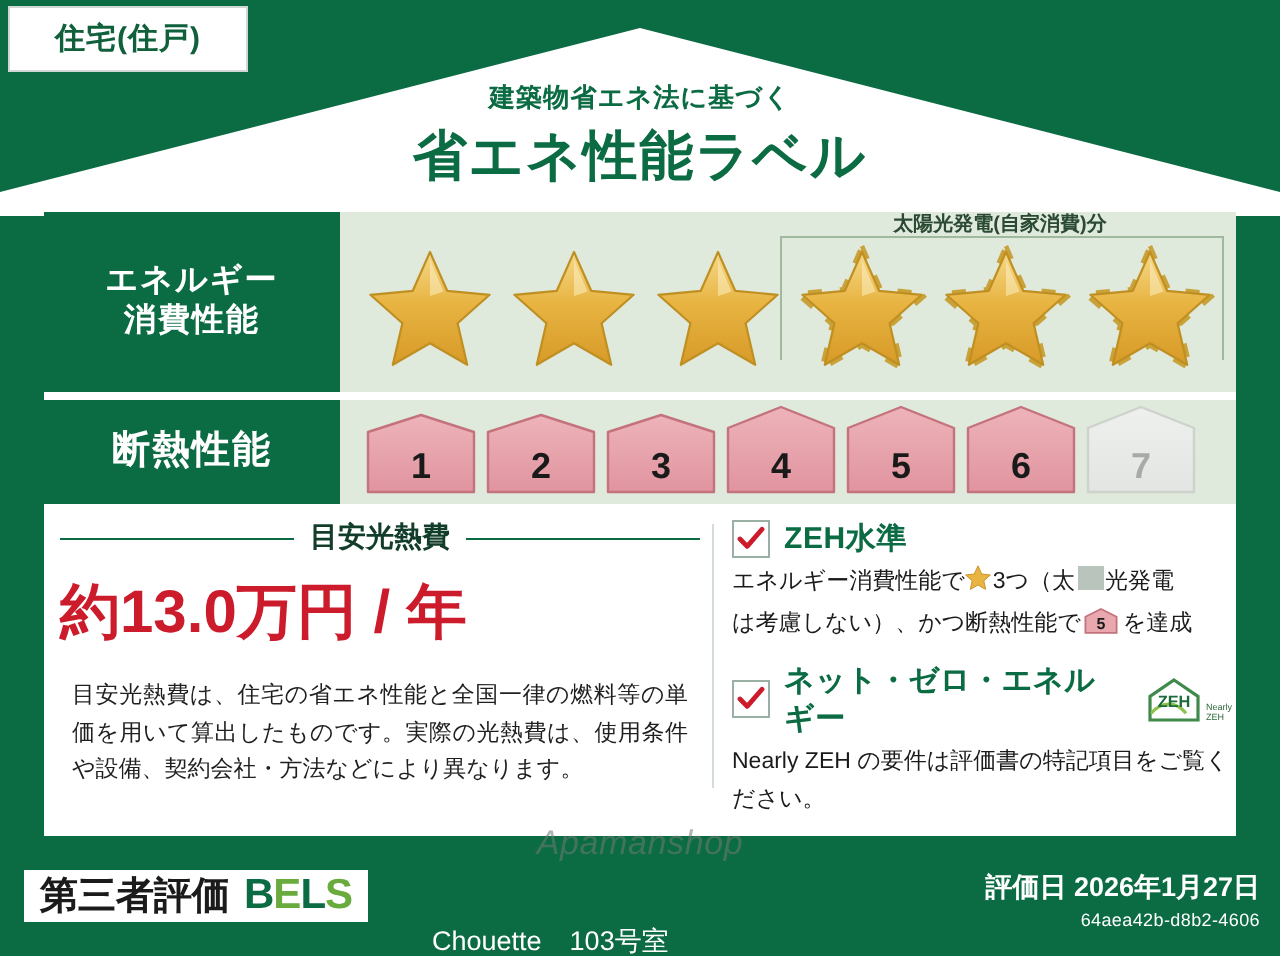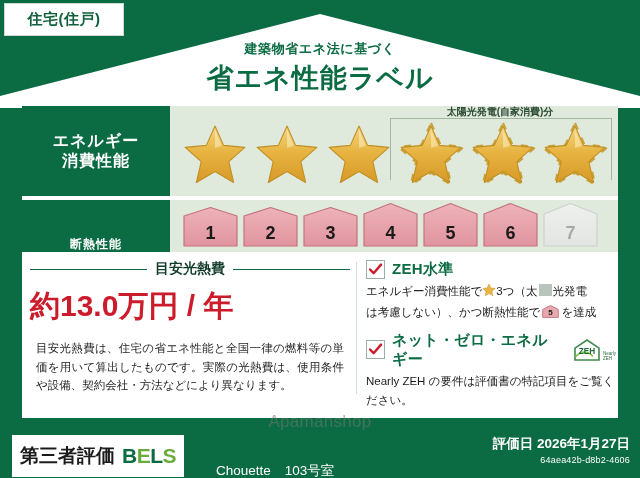--- a/index.html
+++ b/index.html
@@ -44,21 +44,21 @@
   .row{position:absolute;left:0;display:flex;align-items:stretch;}
   #row-energy{top:6px;height:90px;width:596px;}
   #row-insul{top:100px;height:52px;width:596px;}
 
   .row-label{
     background:#0b6b43;color:#fff;font-weight:bold;
     display:flex;flex-direction:column;align-items:center;justify-content:center;
     width:148px;flex:none;line-height:1.25;letter-spacing:1px;
   }
   #row-energy .row-label{font-size:16px;}
-  #row-insul .row-label{font-size:12px;justify-content:flex-end;}
+  #row-insul .row-label{font-size:19px;}
   .row-body{flex:1;background:#dfe9dc;position:relative;}
   #row-insul .row-body{background:#dfe9dc;}
 
   
   .stars{position:absolute;left:10px;top:14px;display:flex;gap:2px;align-items:center;}
   .star-cell{position:relative;width:70px;height:66px;}
   .star-svg{position:absolute;left:3px;top:4px;}
   .dash-star{position:absolute;left:0;top:0;}
 
   .solar-bracket{
@@ -122,27 +122,27 @@
   }
   .inline-house{
     display:inline-block;width:17px;height:13px;vertical-align:-2px;margin:0 2px;
   }
   .zeh-badge{display:inline-flex;align-items:flex-end;gap:1px;vertical-align:-4px;margin-left:4px;}
   .zeh-sub{font-size:4.5px;color:#2f6b3c;line-height:1.1;text-align:left;}
 
   
   .watermark{
     position:absolute;left:0;top:412px;width:640px;text-align:center;
-    font-size:17px;color:#6f7a74;opacity:.55;letter-spacing:.3px;z-index:6;
+    font-size:17px;color:#6f7a74;opacity:.55;letter-spacing:.3px;z-index:6;font-style:italic;
   }
 
   
   .footer{position:absolute;left:0;bottom:0;width:640px;height:50px;background:#0b6b43;}
   .bels{
-    position:absolute;left:12px;top:7px;height:42px;background:#fff;
+    position:absolute;left:12px;top:7px;height:26px;background:#fff;
     display:flex;align-items:center;gap:7px;padding:0 8px;
   }
   .bels .jp{font-size:19px;font-weight:bold;color:#1b1b1b;letter-spacing:0px;}
   .bels .bels-word{font-size:21px;font-weight:bold;letter-spacing:-0.5px;}
   .bels .b1{color:#0b6b43;}
   .bels .b2{color:#6aab3e;}
   .footer-name{
     position:absolute;left:216px;top:14px;color:#fff;font-size:13.5px;margin-top:20px;
   }
   .footer-name .rm{margin-left:14px;}

